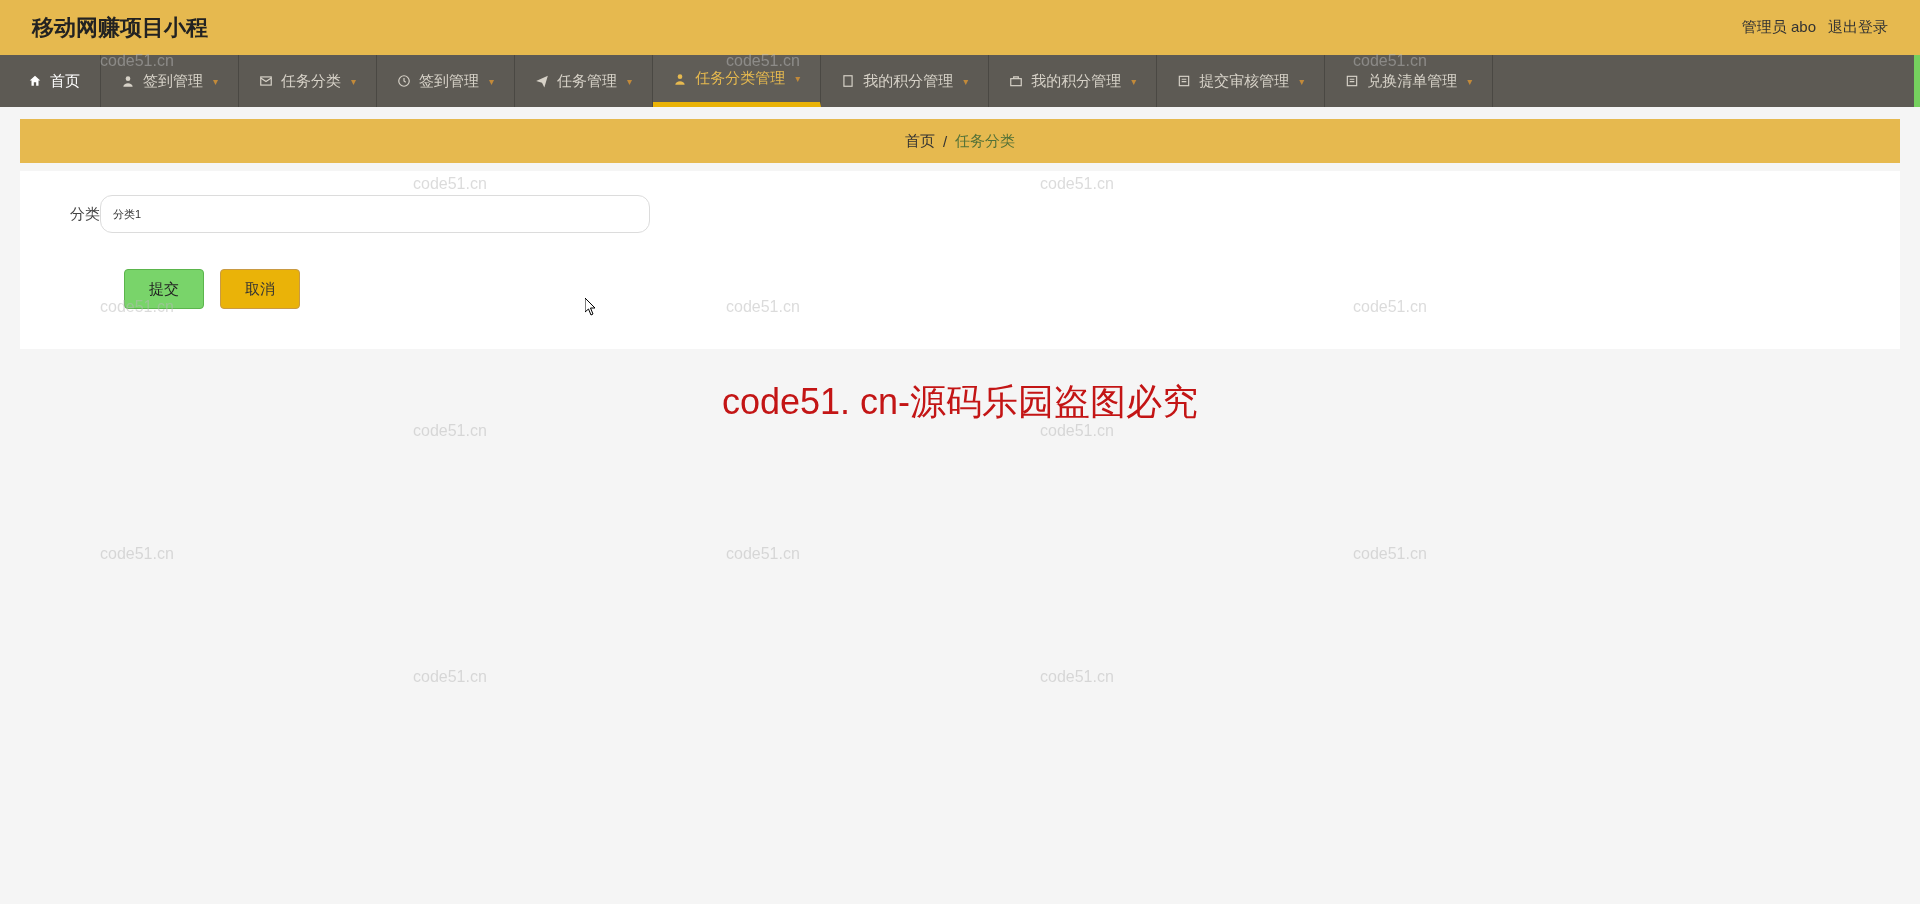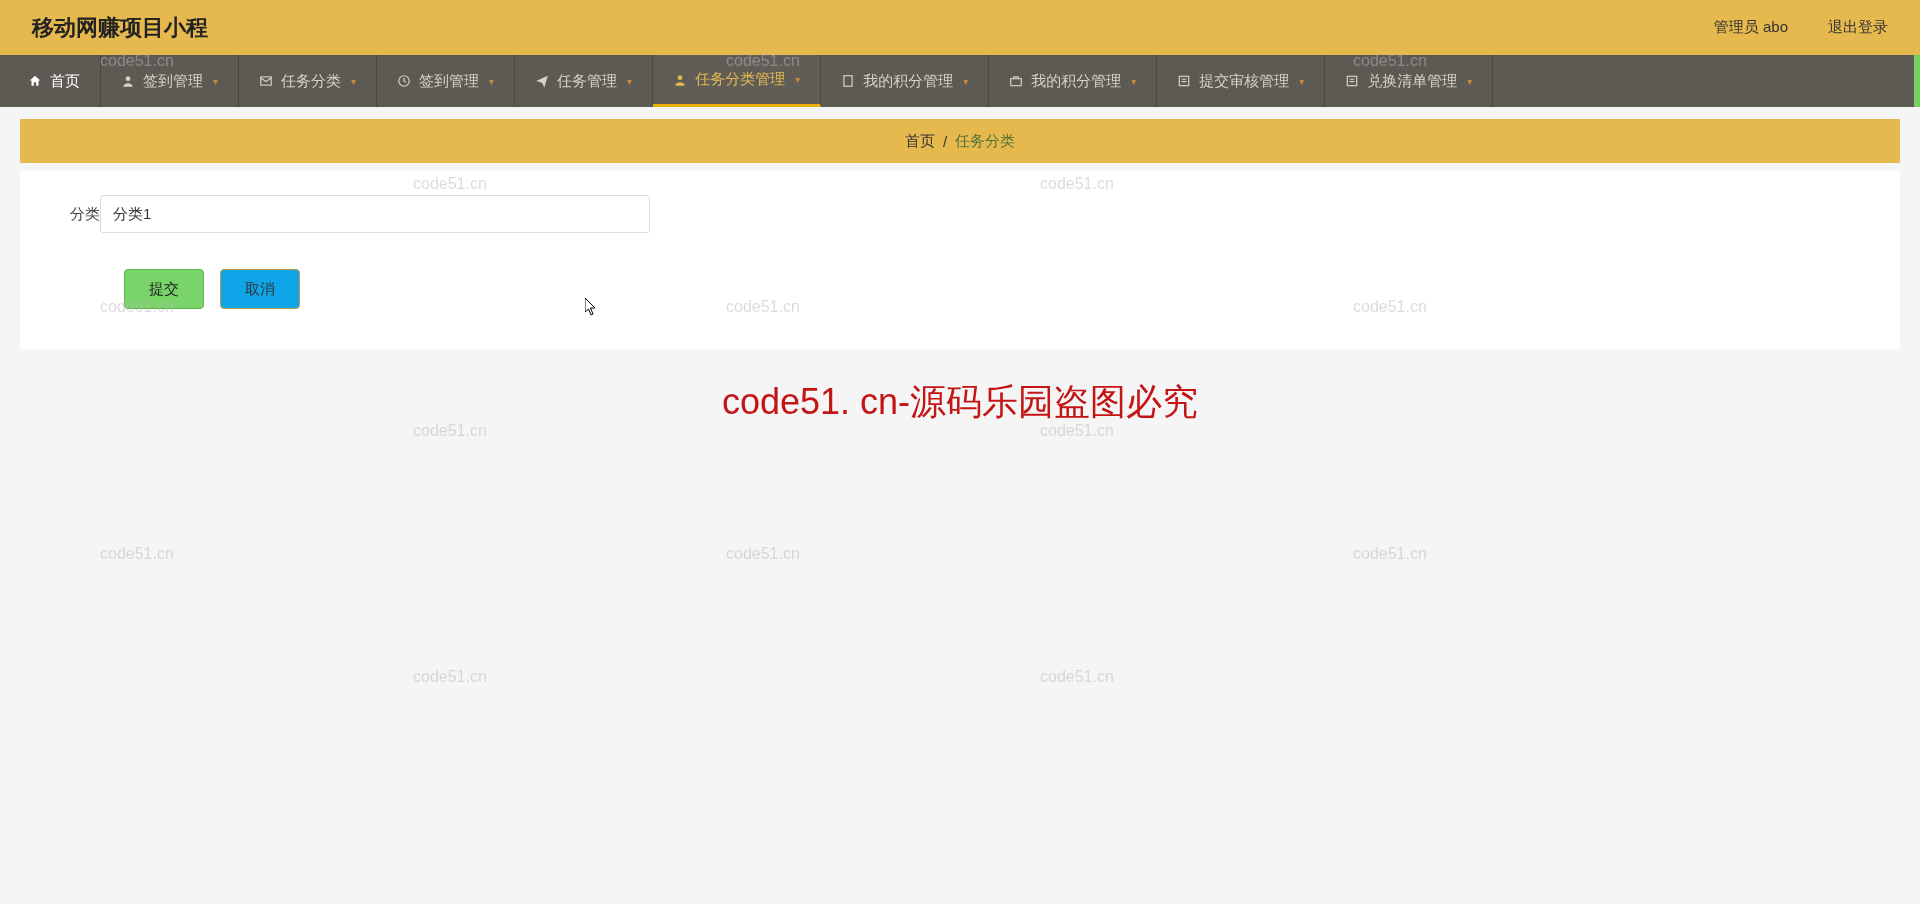--- a/index.html
+++ b/index.html
@@ -20,21 +20,21 @@
   padding: 16px 32px;
 }
 .app-title {
   font-size: 22px;
   font-weight: 700;
   color: #222;
 }
 .top-right {
   display: flex;
   align-items: center;
-  gap: 40px;
+  gap: 12px;
   font-size: 15px;
   color: #333;
 }
 .top-right span { cursor: pointer; }
 .navbar {
   height: 52px;
   background: #5d5a54;
   display: flex;
   align-items: stretch;
   padding-left: 8px;
@@ -47,21 +47,21 @@
   color: #d7d2c8;
   font-size: 15px;
   border-right: 1px solid #4a4843;
   cursor: pointer;
   gap: 8px;
   position: relative;
 }
 .nav-item.home { color: #fff; }
 .nav-item.active {
   color: #e6b94f;
-  border-bottom: 3px solid #eab308;
+  border-bottom: 5px solid #eab308;
   background: #605d57;
 }
 .nav-icon {
   width: 14px;
   height: 14px;
   display: inline-flex;
   align-items: center;
   justify-content: center;
 }
 .chev {
@@ -96,23 +96,23 @@
 .form-label {
   font-size: 15px;
   color: #444;
   width: 36px;
   text-align: right;
 }
 .form-input {
   width: 550px;
   height: 38px;
   border: 1px solid #dcdcdc;
-  border-radius: 3px;
+  border-radius: 12px;
   padding: 0 12px;
-  font-size: 15px;
+  font-size: 11px;
   color: #333;
   outline: none;
 }
 .btn-row {
   display: flex;
   gap: 16px;
   margin-left: 60px;
 }
 .btn {
   width: 80px;
@@ -121,21 +121,21 @@
   font-size: 15px;
   cursor: pointer;
   border: 1px solid;
 }
 .btn.submit {
   background: #79d46a;
   border-color: #5bb54c;
   color: #222;
 }
 .btn.cancel {
-  background: #0ea5e9;
+  background: #eab308;
   border-color: #c99a43;
   color: #333;
 }
 .wm {
   position: absolute;
   color: #b9b9b9;
   font-size: 16px;
   opacity: .5;
   pointer-events: none;
   font-family: Arial, sans-serif;

